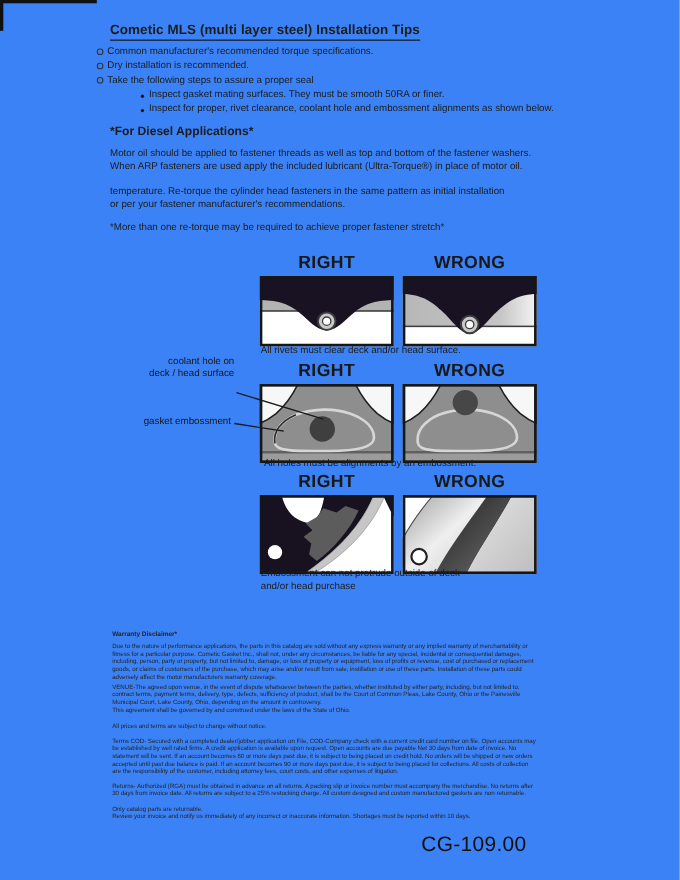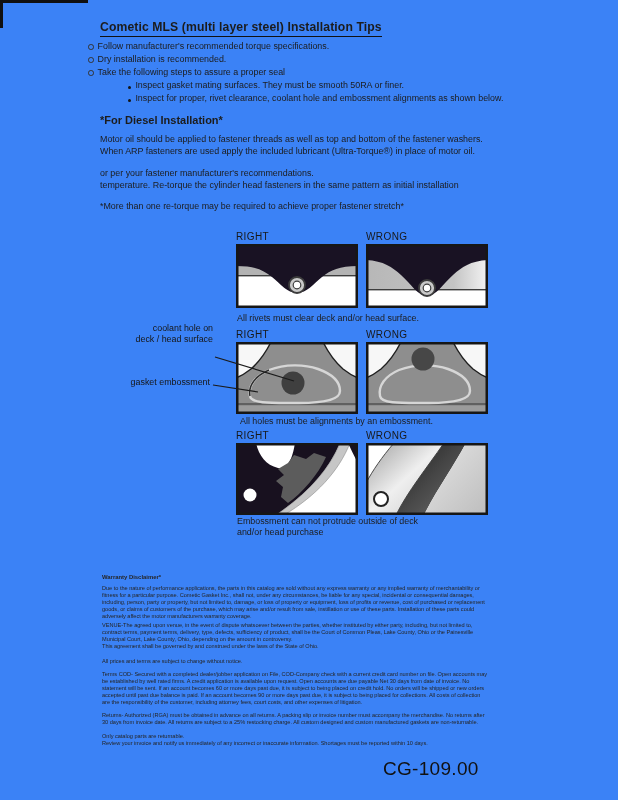--- a/index.html
+++ b/index.html
@@ -21,21 +21,21 @@
            margin:4.6px 4px 0 0;flex:none;}
 
   .diesel{position:absolute;left:100px;top:114px;width:430px;}
   .diesel-h{font-size:11px;font-weight:bold;margin:0 0 7px 0;}
   .para{font-size:8.9px;line-height:12.4px;margin:0 0 9px 0;}
   .para div{white-space:nowrap;}
   .note{font-size:8.9px;margin-top:3px;white-space:nowrap;}
 
   .fig-row{position:absolute;left:236px;width:252px;}
   .fig-labels{display:flex;justify-content:space-between;}
-  .fig-labels div{width:122px;font-size:10px;font-weight:normal;
+  .fig-labels div{width:122px;text-align:center;font-size:16px;font-weight:bold;
                   letter-spacing:0.4px;color:#181818;}
   .fig-boxes{display:flex;justify-content:space-between;margin-top:2px;}
   .caption{position:absolute;font-size:8.9px;line-height:10.5px;white-space:nowrap;}
 
   .side-label{position:absolute;width:118px;text-align:right;font-size:8.9px;
               line-height:10.5px;color:#161616;}
   .leader-svg{position:absolute;left:95px;top:340px;z-index:6;}
 
   .disclaimer{position:absolute;left:102px;top:574px;width:418px;color:#252525;}
   .disc-h{font-size:5.9px;font-weight:bold;margin:0 0 5px 0;}
@@ -51,49 +51,49 @@
 
 <div class="page">
   <div class="corner-h"></div>
   <div class="corner-v"></div>
 
   <div class="title">Cometic MLS (multi layer steel) Installation Tips</div>
 
   <div class="bullets">
     <div class="b-row">
       <span class="b-mark"></span>
-      <span>Follow manufacturer's recommended torque specifications.</span>
+      <span>Common manufacturer's recommended torque specifications.</span>
     </div>
     <div class="b-row">
       <span class="b-mark"></span>
       <span>Dry installation is recommended.</span>
     </div>
     <div class="b-row">
       <span class="b-mark"></span>
       <span>Take the following steps to assure a proper seal</span>
     </div>
     <div class="sb-row">
       <span class="sb-mark"></span>
       <span>Inspect gasket mating surfaces. They must be smooth 50RA or finer.</span>
     </div>
     <div class="sb-row">
       <span class="sb-mark"></span>
       <span>Inspect for proper, rivet clearance, coolant hole and embossment alignments as shown below.</span>
     </div>
   </div>
 
   <div class="diesel">
-    <div class="diesel-h">*For Diesel Installation*</div>
+    <div class="diesel-h">*For Diesel Applications*</div>
     <div class="para">
         <div>Motor oil should be applied to fastener threads as well as top and bottom of the fastener washers.</div>
         <div>When ARP fasteners are used apply the included lubricant (Ultra-Torque®) in place of motor oil.</div>
       </div>
     <div class="para">
+        <div>temperature. Re-torque the cylinder head fasteners in the same pattern as initial installation</div>
         <div>or per your fastener manufacturer's recommendations.</div>
-        <div>temperature. Re-torque the cylinder head fasteners in the same pattern as initial installation</div>
       </div>
     <div class="note">*More than one re-torque may be required to achieve proper fastener stretch*</div>
   </div>
 
   <div class="fig-row" style="top:231px;">
     <div class="fig-labels">
       <div>RIGHT</div>
       <div>WRONG</div>
     </div>
     <div class="fig-boxes">

